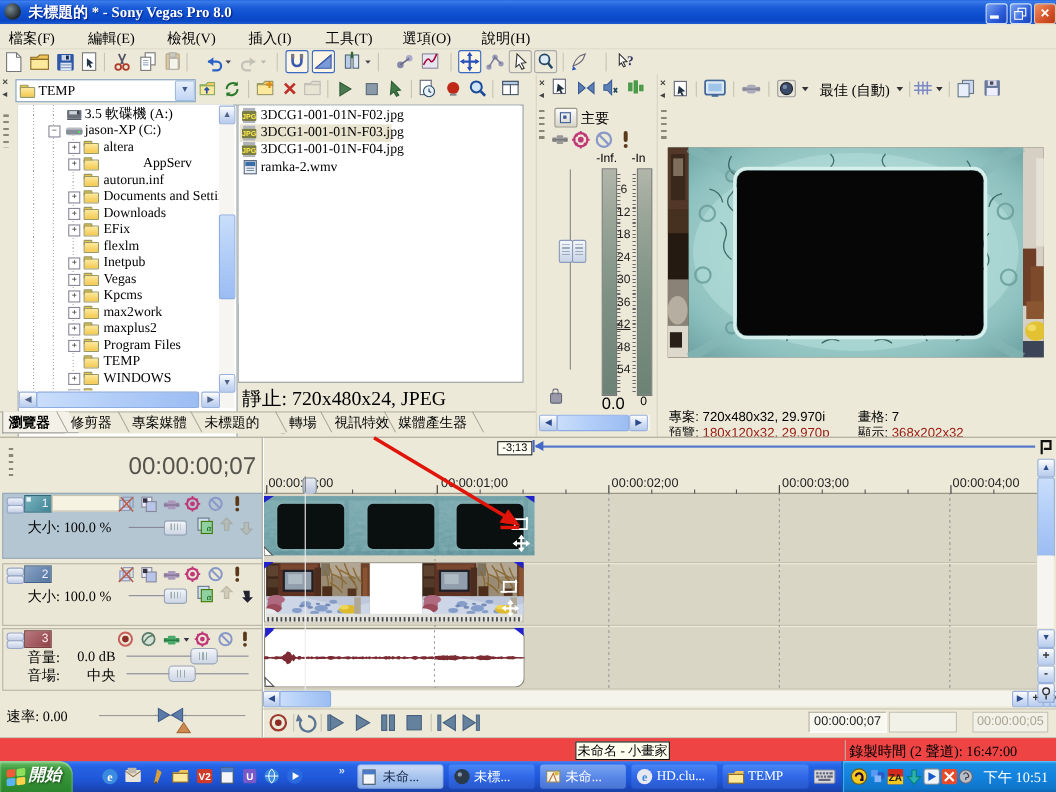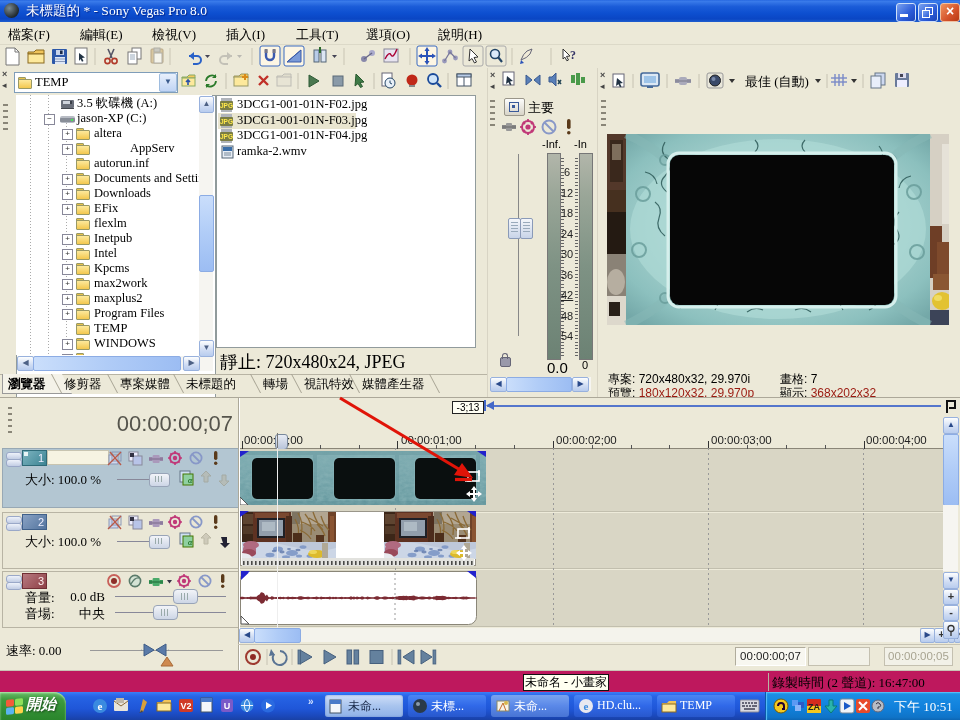--- a/index.html
+++ b/index.html
@@ -16,21 +16,21 @@
 .fold{position:absolute;width:14px;height:11px;}
 .fold:before{content:"";position:absolute;left:0;top:0;width:6px;height:3px;background:#e8c24a;border:1px solid #996;border-radius:1px;}
 .fold:after{content:"";position:absolute;left:0;top:2px;width:12px;height:8px;background:linear-gradient(180deg,#fde99c,#f3c84f);border:1px solid #996;border-radius:1px;}
 .pbox{position:absolute;width:9px;height:9px;border:1px solid #889;background:#fff;font:8px "Liberation Sans",sans-serif;line-height:7px;text-align:center;color:#333;}
 </style></head>
 <body>
 <div id="root">
 
 <div class="abs" id="titlebar" style="left:0;top:0;width:960px;height:22px;background:linear-gradient(180deg,#2667e0 0%,#3a7bea 6%,#1b5cd8 30%,#0d4fd0 60%,#0a46c4 86%,#1f5ecf 100%);">
   <div class="abs" style="left:4px;top:3px;width:15px;height:15px;border-radius:50%;background:radial-gradient(circle at 35% 35%,#7a8a92,#20282c 70%);"></div>
-  <div class="abs" style="left:26px;top:2px;color:#fff;font-weight:normal;font-size:13.5px;text-shadow:1px 1px 1px #00228a;white-space:nowrap;text-align:right;">未標題的 * - Sony Vegas Pro 8.0</div>
+  <div class="abs" style="left:26px;top:2px;color:#fff;font-weight:bold;font-size:13.5px;text-shadow:1px 1px 1px #00228a;white-space:nowrap;text-align:right;">未標題的 * - Sony Vegas Pro 8.0</div>
   <div class="abs" style="left:896px;top:3px;width:18px;height:17px;border-radius:3px;border:1px solid #cfe0f8;background:linear-gradient(135deg,#7aa2f0,#2c5cd8 60%,#1a44b8);">
         <div class="abs" style="left:3px;top:10px;width:8px;height:3px;background:#fff;"></div>
       </div>
   <div class="abs" style="left:918px;top:3px;width:18px;height:17px;border-radius:3px;border:1px solid #cfe0f8;background:linear-gradient(135deg,#7aa2f0,#2c5cd8 60%,#1a44b8);">
         <div class="abs" style="left:6px;top:3px;width:6px;height:6px;border:1px solid #fff;"></div>
         <div class="abs" style="left:3px;top:6px;width:6px;height:6px;border:1px solid #fff;background:linear-gradient(135deg,#7aa2f0,#2c5cd8);"></div>
       </div>
   <div class="abs" style="left:940px;top:3px;width:18px;height:17px;border-radius:3px;border:1px solid #f0c0a0;background:linear-gradient(135deg,#f0935e,#d4522a 60%,#b83a14);color:#fff;font:bold 14px 'Liberation Sans',sans-serif;text-align:center;line-height:15px;">×</div>
 </div>
 
@@ -325,21 +325,21 @@
         <span class="abs" style="left:78px;">flexlm</span>
       </div>
   <div class="trow" style="left:0;top:136px;">
         <span class="pbox" style="left:46px;top:3px;">+</span>
         <span class="fold" style="left:60px;top:2px;"></span>
         <span class="abs" style="left:78px;">Inetpub</span>
       </div>
   <div class="trow" style="left:0;top:151px;">
         <span class="pbox" style="left:46px;top:3px;">+</span>
         <span class="fold" style="left:60px;top:2px;"></span>
-        <span class="abs" style="left:78px;">Intel</span>
+        <span class="abs" style="left:78px;">Vegas</span>
       </div>
   <div class="trow" style="left:0;top:166px;">
         <span class="pbox" style="left:46px;top:3px;">+</span>
         <span class="fold" style="left:60px;top:2px;"></span>
         <span class="abs" style="left:78px;">Kpcms</span>
       </div>
   <div class="trow" style="left:0;top:181px;">
         <span class="pbox" style="left:46px;top:3px;">+</span>
         <span class="fold" style="left:60px;top:2px;"></span>
         <span class="abs" style="left:78px;">max2work</span>
@@ -1154,21 +1154,21 @@
     <rect x="158" y="3" width="2.8" height="14" fill="#64819e" stroke="#46607e" stroke-width="0.8"></rect>
         <path d="M174 3v14l-11-7z" fill="#64819e" stroke="#46607e"></path>
     <path d="M181 3v14l11-7z" fill="#64819e" stroke="#46607e"></path>
         <rect x="193" y="3" width="2.8" height="14" fill="#64819e" stroke="#46607e" stroke-width="0.8"></rect>
   </svg>
   <div class="abs sans" style="left:735px;top:3px;width:69px;height:17px;background:#f8f7f0;border:1px solid #b0ac9c;border-right-color:#fff;border-bottom-color:#fff;font-size:11.5px;text-align:center;line-height:17px;color:#222;">00:00:00;07</div>
   <div class="abs sans" style="left:808px;top:3px;width:60px;height:17px;background:#f2f1e8;border:1px solid #c4c0b0;"></div>
   <div class="abs sans" style="left:884px;top:3px;width:67px;height:17px;background:#f2f1e8;border:1px solid #c4c0b0;font-size:11.5px;text-align:center;line-height:17px;color:#a8a491;">00:00:00;05</div>
 </div>
 
-<div class="abs" style="left:0;top:670px;width:960px;height:22px;background:#be185d;border-top:1px solid #c8c4b4;">
+<div class="abs" style="left:0;top:670px;width:960px;height:22px;background:#ef4444;border-top:1px solid #c8c4b4;">
   <div class="abs" style="left:768px;top:2px;width:1px;height:18px;background:#b8b4a4;"></div>
   <div class="abs" style="left:772px;top:3px;font-size:13px;">錄製時間 (2 聲道): 16:47:00</div>
 </div>
 
 <div class="abs" style="left:523px;top:674px;width:84px;height:15px;background:#fffff0;border:1px solid #111;font-size:12px;line-height:15px;text-align:center;">未命名 - 小畫家</div>
 
 <div class="abs" id="taskbar" style="left:0;top:692px;width:960px;height:28px;background:linear-gradient(180deg,#3c81f3 0%,#2e6cf0 9%,#2663e4 18%,#1f56d8 60%,#1a47b8 88%,#1941a5 100%);">
 
   <div class="abs" style="left:0;top:0;width:66px;height:40px;border-radius:0 12px 12px 0;background:linear-gradient(180deg,#6cbf6c 0%,#3f9c3f 18%,#2f8b31 55%,#268027 85%,#1e701f 100%);box-shadow:inset 0 1px 2px #b8e8b0;">
     <svg class="abs" style="left:5px;top:5px;" width="19" height="18" viewBox="0 0 19 18">

